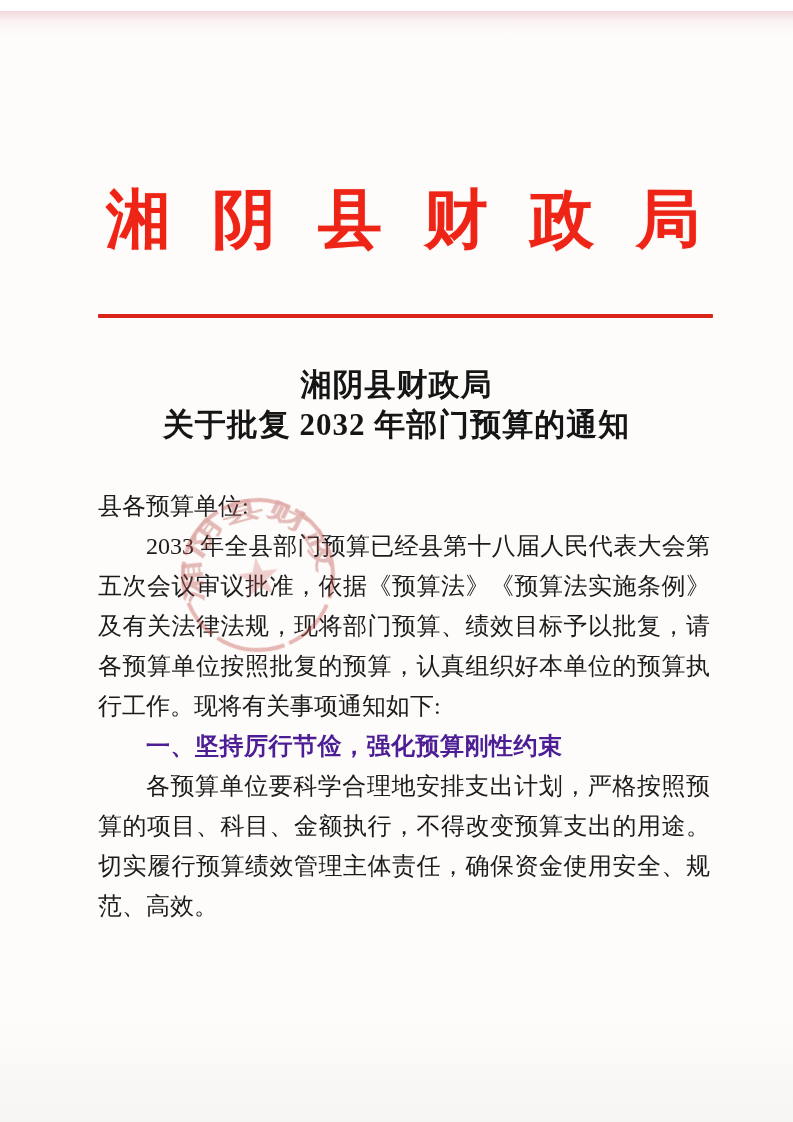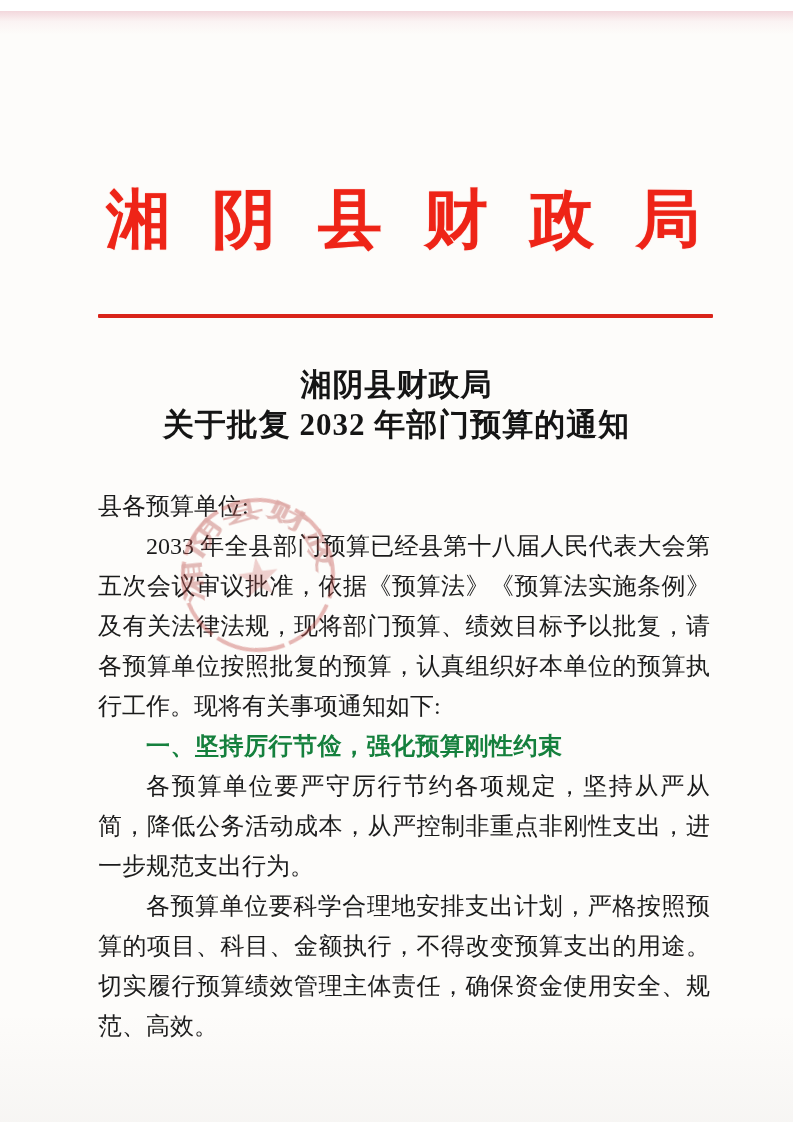--- a/index.html
+++ b/index.html
@@ -70,21 +70,21 @@
     color: #1b1b1b;
     text-align: justify;
     text-justify: inter-ideograph;
   }
   .salutation { text-indent: 0; }
   .content p { margin: 0; text-indent: 2em; }
   .content p.heading {
     font-family: Liberation Serif, serif;
     font-weight: 700;
     letter-spacing: 0.5px;
-    color: #15803d;
+    color: #4c1d95;
   }
 
   .seal {
     position: absolute;
     left: 177px;
     top: 484px;
     width: 162px;
     height: 160px;
     opacity: 0.48;
     transform: rotate(-8deg);
@@ -105,21 +105,20 @@
 
   <div class="doc-title">
     <div>湘阴县财政局</div>
     <div>关于批复 2032 年部门预算的通知</div>
   </div>
 
   <div class="content">
     <div class="salutation">县各预算单位:</div>
     <p class="para">2033 年全县部门预算已经县第十八届人民代表大会第五次会议审议批准，依据《预算法》《预算法实施条例》及有关法律法规，现将部门预算、绩效目标予以批复，请各预算单位按照批复的预算，认真组织好本单位的预算执行工作。现将有关事项通知如下:</p>
     <p class="heading">一、坚持厉行节俭，强化预算刚性约束</p>
-    <p class="para">各预算单位要严守厉行节约各项规定，坚持从严从简，降低公务活动成本，从严控制非重点非刚性支出，进一步规范支出行为。</p>
     <p class="para">各预算单位要科学合理地安排支出计划，严格按照预算的项目、科目、金额执行，不得改变预算支出的用途。切实履行预算绩效管理主体责任，确保资金使用安全、规范、高效。</p>
   </div>
 
   <div class="seal">
     <svg viewBox="0 0 160 160" width="162" height="160">
       <defs>
         <path id="sealArc" d="M 25.5,100 A 58,58 0 1 1 134.5,100" fill="none"></path>
       </defs>
       <circle cx="80" cy="80" r="75" fill="none" stroke="#c4524e" stroke-width="4" stroke-dasharray="34 7 55 5 70 6 40 8" opacity="0.85"></circle>
       <text font-size="23" fill="#b8504c" font-weight="700" opacity="0.8" font-family="'Liberation Serif', serif">

